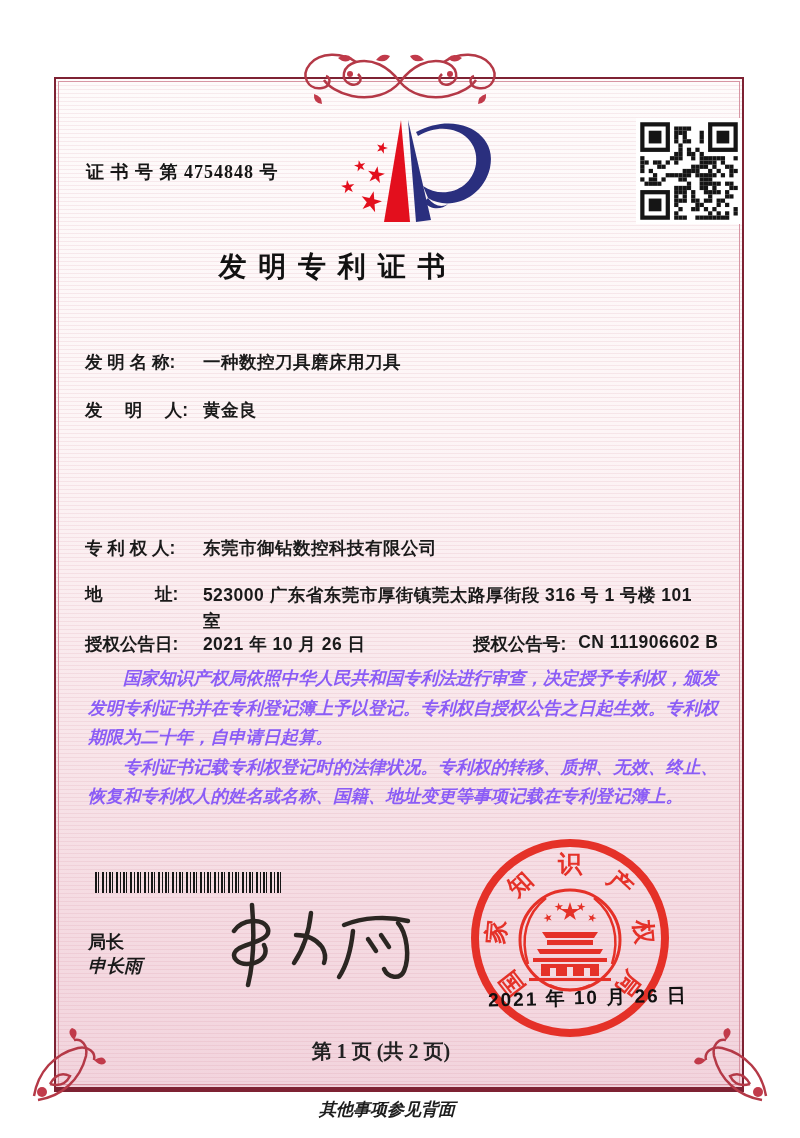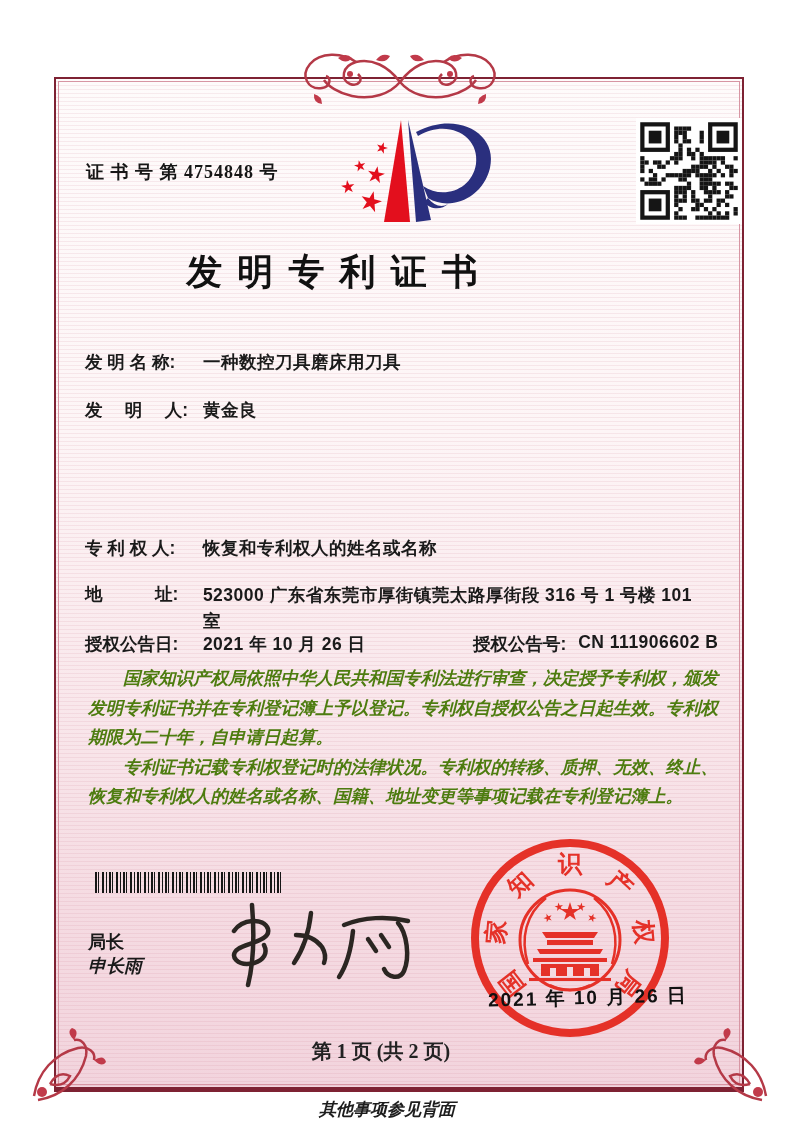--- a/index.html
+++ b/index.html
@@ -34,36 +34,36 @@
   
   .cert-no{
     position:absolute;left:86px;top:128px;
     font-family:"Liberation Serif",serif;font-size:18px;font-weight:600;
     letter-spacing:1px;color:#161616;margin-top:32px;
   }
   .logo{position:absolute;left:330px;top:108px;width:184px;height:142px;}
   .qr{position:absolute;left:636px;top:118px;width:106px;height:106px;background:#fff;}
   .title{
     position:absolute;left:0;top:248px;width:664px;text-align:center;
-    font-family:"Liberation Serif",serif;font-size:36px;font-weight:700;
+    font-family:"Liberation Serif",serif;font-size:28px;font-weight:700;
     letter-spacing:0.42em;text-indent:0.42em;color:#111;
   }
 
   
   .field-row{position:absolute;left:85px;font-size:17.5px;font-weight:700;white-space:nowrap;}
   .flabel{display:inline-block;min-width:106px;vertical-align:top;}
   .fvalue{display:inline-block;margin-left:7px;vertical-align:top;letter-spacing:0.5px;}
   .row-addr .fvalue{white-space:normal;width:505px;line-height:26px;}
   .pair2{position:absolute;left:388px;top:0;}
 
   
   .body-text{
     position:absolute;left:88px;top:664px;width:632px;
     font-family:"Liberation Serif",serif;font-style:italic;font-weight:600;
-    font-size:17.5px;line-height:29.5px;color:#4d7c0f;
+    font-size:17.5px;line-height:29.5px;color:#8b5cf6;
   }
   .body-text p{margin:0;text-indent:2em;}
 
   
   .barcode{
     position:absolute;left:95px;top:872px;width:186px;height:21px;
     background:repeating-linear-gradient(90deg,
       #161616 0px,#161616 2px,transparent 2px,transparent 3px,
       #161616 3px,#161616 4px,transparent 4px,transparent 7px,
       #161616 7px,#161616 9px,transparent 9px,transparent 11px,
@@ -330,21 +330,21 @@
   <div class="field-row" style="top:350px">
     <span class="flabel">发 明 名 称:</span>
     <span class="fvalue">一种数控刀具磨床用刀具</span>
   </div>
   <div class="field-row" style="top:398px">
     <span class="flabel">发　 明　 人:</span>
     <span class="fvalue">黄金良</span>
   </div>
   <div class="field-row" style="top:536px">
     <span class="flabel">专 利 权 人:</span>
-    <span class="fvalue">恢复和专利权人的姓名或名称</span>
+    <span class="fvalue">东莞市御钻数控科技有限公司</span>
   </div>
   <div class="field-row row-addr" style="top:582px">
     <span class="flabel">地　　　址:</span>
     <span class="fvalue">523000 广东省东莞市厚街镇莞太路厚街段 316 号 1 号楼 101 室</span>
   </div>
   <div class="field-row" style="top:632px;width:660px">
     <span class="flabel">授权公告日:</span>
     <span class="fvalue">2021 年 10 月 26 日</span>
     <span class="pair2">
       <span>授权公告号:</span>

